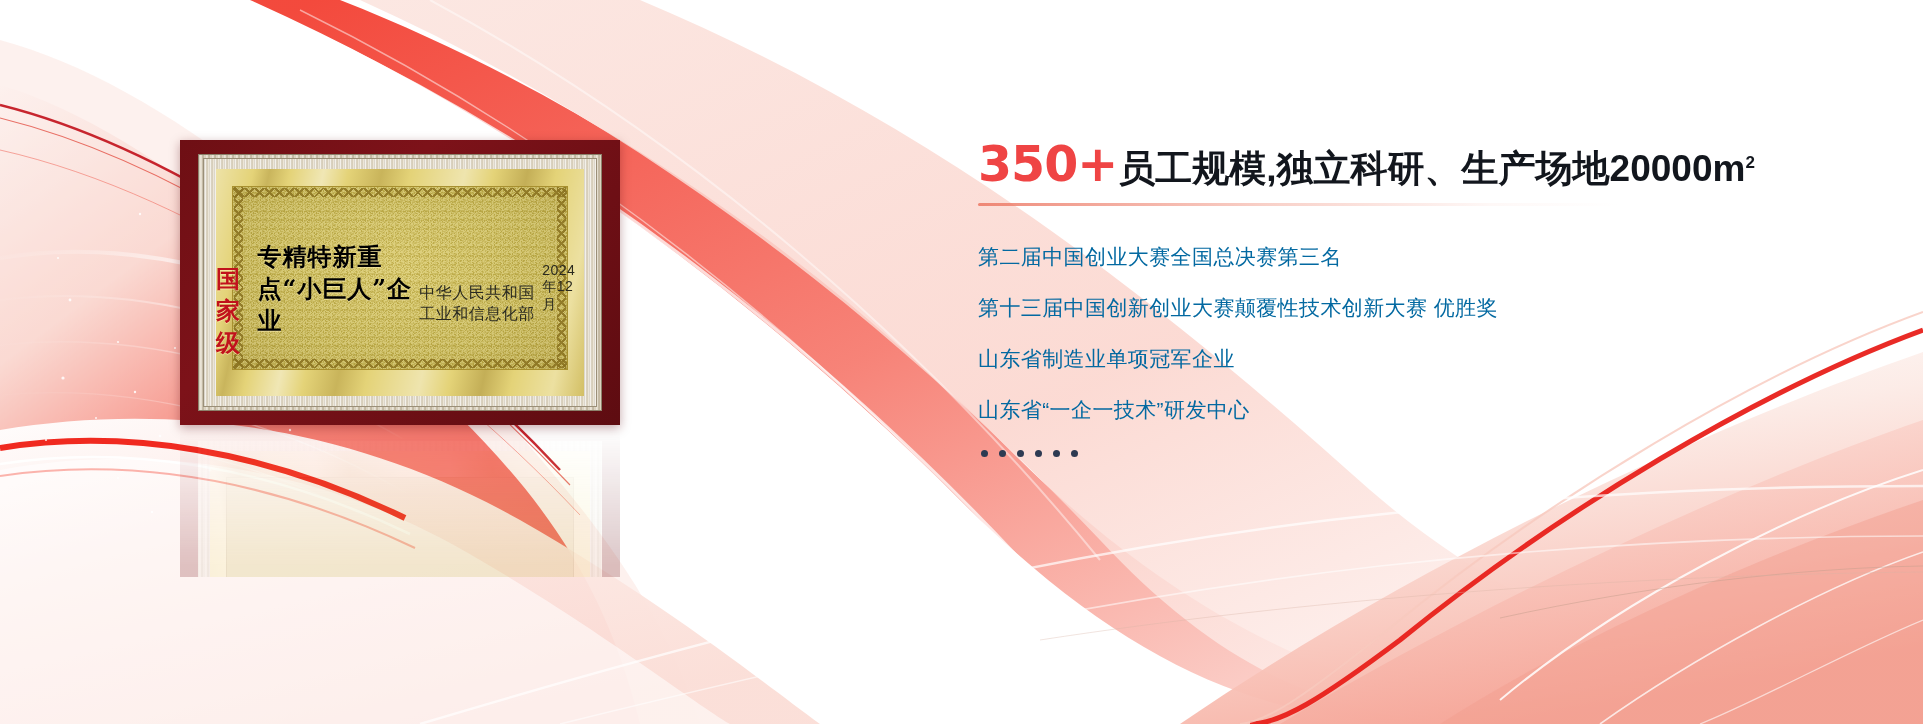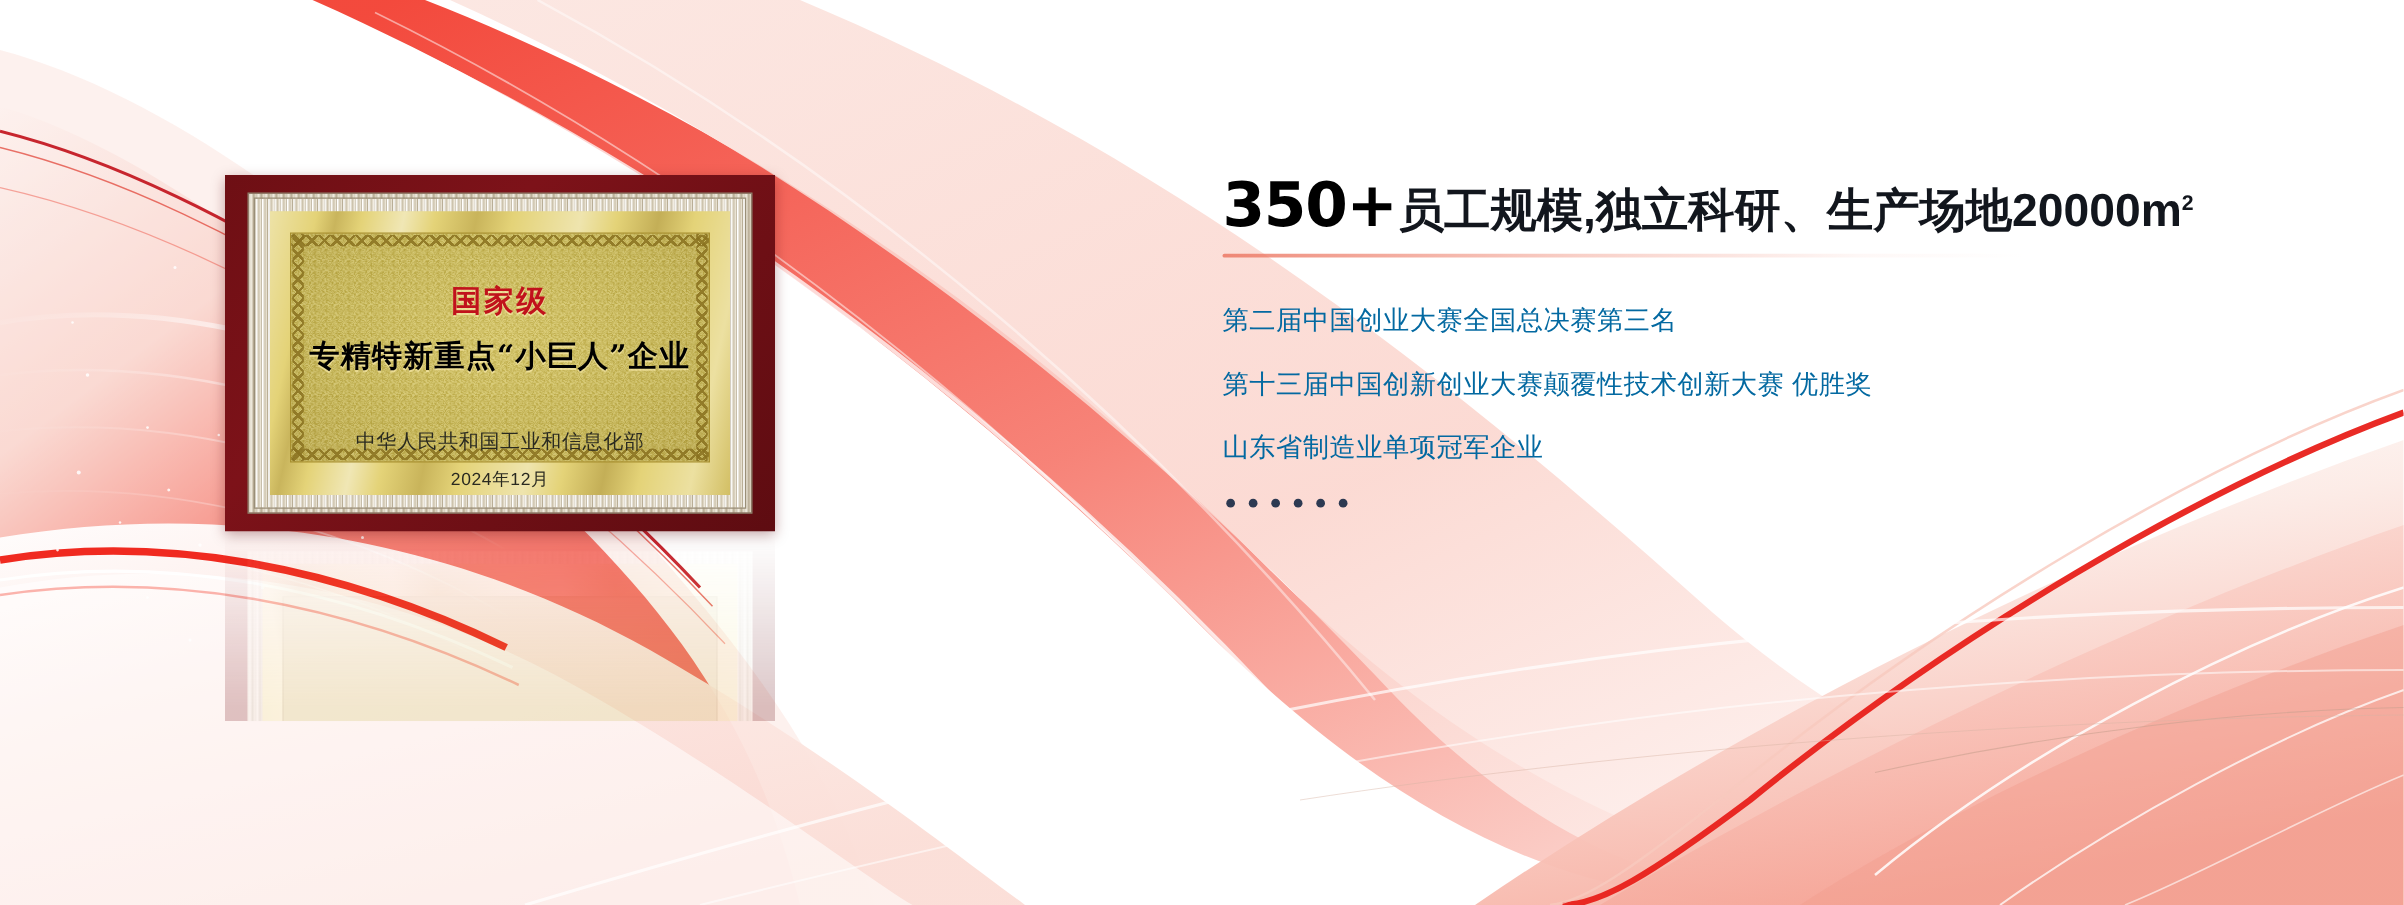--- a/index.html
+++ b/index.html
@@ -122,21 +122,20 @@
       repeating-linear-gradient(45deg, #8a7220 0 2px, transparent 2px 7px);
     opacity: 0.85;
   }
   .zigzag-left { left: 1px; }
   .zigzag-right { right: 1px; }
 
   .plaque-text {
     position: absolute;
     left: 0; right: 0; top: 0; bottom: 0;
     display: flex;
-    flex-direction: column;
     align-items: center;
     z-index: 5;
     font-family: "DejaVu Serif", "Liberation Serif", serif;
   }
   .plaque-line1 {
     margin-top: 56px;
     font-size: 24px;
     font-weight: bold;
     color: #c1121c;
     letter-spacing: 2px;
@@ -196,21 +195,21 @@
     width: 760px;
   }
   #headline {
     display: flex;
     align-items: baseline;
     white-space: nowrap;
   }
   #headline-number {
     font-size: 49px;
     font-weight: bold;
-    color: #000000;
+    color: #ef4444;
     letter-spacing: -1px;
     line-height: 1;
     font-family: "DejaVu Sans", "Liberation Sans", sans-serif;
   }
   #headline-text {
     font-size: 37px;
     font-weight: bold;
     color: #12161d;
     line-height: 1;
     margin-left: 1px;
@@ -437,20 +436,21 @@
       <span id="headline-text">员工规模,独立科研、生产场地20000m</span>
       <span id="headline-sup">2</span>
     </div>
 
     <div id="headline-rule"></div>
 
     <div id="achievements">
       <div class="achv-item">第二届中国创业大赛全国总决赛第三名</div>
       <div class="achv-item">第十三届中国创新创业大赛颠覆性技术创新大赛 优胜奖</div>
       <div class="achv-item">山东省制造业单项冠军企业</div>
+      <div class="achv-item">山东省“一企一技术”研发中心</div>
 
       <div id="ellipsis-row">
         <span class="dot"></span>
         <span class="dot"></span>
         <span class="dot"></span>
         <span class="dot"></span>
         <span class="dot"></span>
         <span class="dot"></span>
       </div>
     </div>

